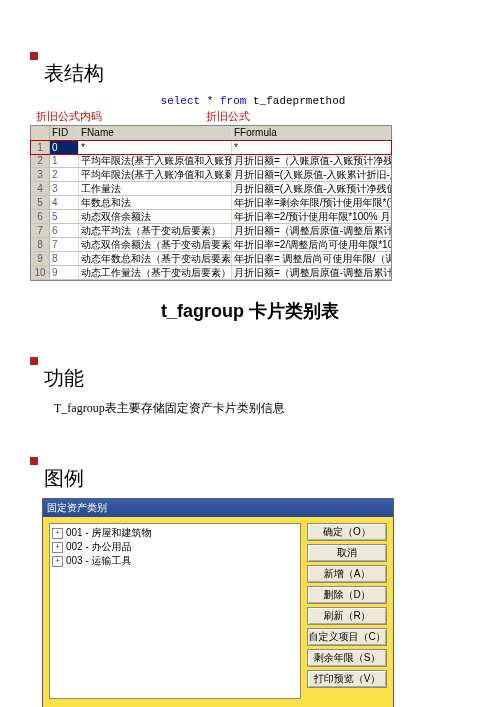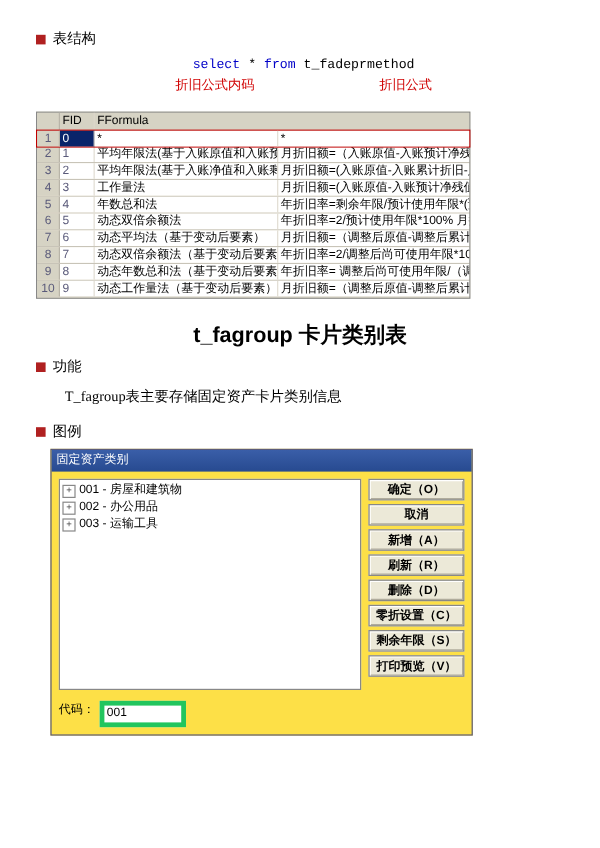--- a/index.html
+++ b/index.html
@@ -17,34 +17,33 @@
     align-items: center;
     gap: 6px;
     margin: 4px 0 6px 0;
   }
   .red-sq {
     width: 8px;
     height: 8px;
     background: #b02020;
     display: inline-block;
   }
-  .bullet-label { font-size: 12px; }
+  .bullet-label { font-size: 20px; margin-top: 36px; }
   .sql {
     font-family: "Courier New", monospace;
     font-size: 11px;
     padding: 2px 0 2px 6px;
     text-align: center;
   }
   .sql .kw { color: #0000c8; }
   .anno-row {
     display: flex;
     font-size: 11px;
     color: #d00000;
-    padding: 0 0 15px 6px;
-    justify-content: center;
+    padding: 0 0 1px 6px;
   }
   .anno1 { width: 170px; }
   .grid-wrap {
     border: 1px solid #888;
     background: #ece9d8;
     margin: 0 0 14px 0;
     width: 360px;
     font-size: 10px;
     font-family: "SimSun","宋体",sans-serif;
   }
@@ -164,21 +163,20 @@
   }
   .dlg-btn {
     border: 1px solid #888;
     background: #ece9d8;
     height: 16px;
     font-size: 10px;
     display: flex;
     align-items: center;
     justify-content: center;
     box-shadow: inset 1px 1px 0 #fff, inset -1px -1px 0 #b0ac9c;
-    font-weight: bold;
   }
   .dlg-foot {
     display: flex;
     align-items: flex-start;
     gap: 4px;
     padding: 3px 6px 6px 6px;
   }
   .foot-input {
     border: 4px solid #22c55e;
     background: #fff;
@@ -203,20 +201,21 @@
 
 <div class="anno-row">
   <span class="anno1">折旧公式内码</span>
   <span>折旧公式</span>
 </div>
 
 <div class="grid-wrap">
   <div class="grid-head">
     <div class="col-idx"></div>
     <div class="col-fid">FID</div>
+    <div class="col-name">FName</div>
     <div class="col-form">FFormula</div>
   </div>
 
   <div class="grid-row hl">
     <div class="col-idx">1</div>
     <div class="col-fid sel">0</div>
     <div class="col-name">*</div>
     <div class="col-form">*</div>
   </div>
   <div class="grid-row">
@@ -304,23 +303,23 @@
       </div>
       <div class="tree-item">
         <span class="tree-icon">+</span>
         <span>003 - 运输工具</span>
       </div>
     </div>
     <div class="btn-col">
       <div class="dlg-btn">确定（O）</div>
       <div class="dlg-btn">取消</div>
       <div class="dlg-btn">新增（A）</div>
+      <div class="dlg-btn">删除（D）</div>
       <div class="dlg-btn">刷新（R）</div>
-      <div class="dlg-btn">删除（D）</div>
-      <div class="dlg-btn">零折设置（C）</div>
+      <div class="dlg-btn">自定义项目（C）</div>
       <div class="dlg-btn">剩余年限（S）</div>
       <div class="dlg-btn">打印预览（V）</div>
     </div>
   </div>
   <div class="dlg-foot">
     <span>代码：</span>
     <div class="foot-input">001</div>
   </div>
 </div>
 

